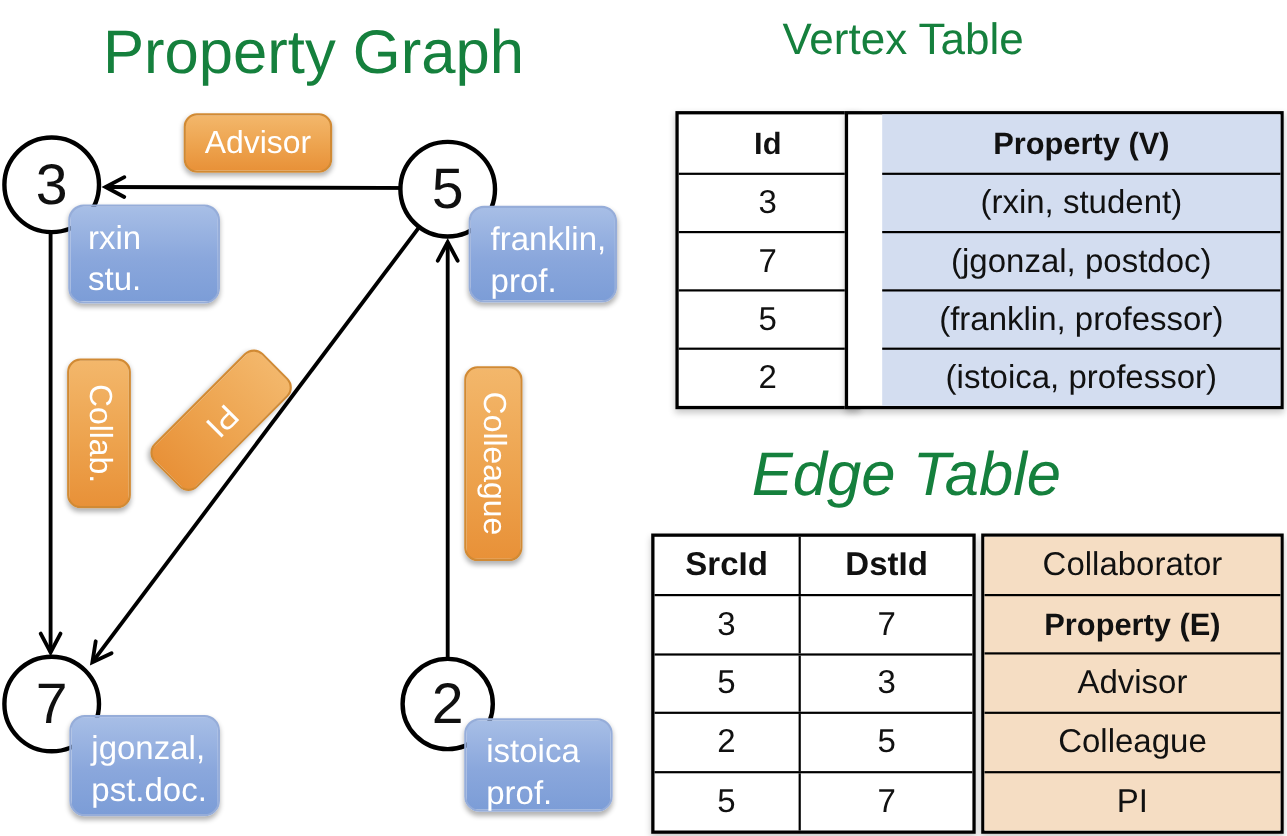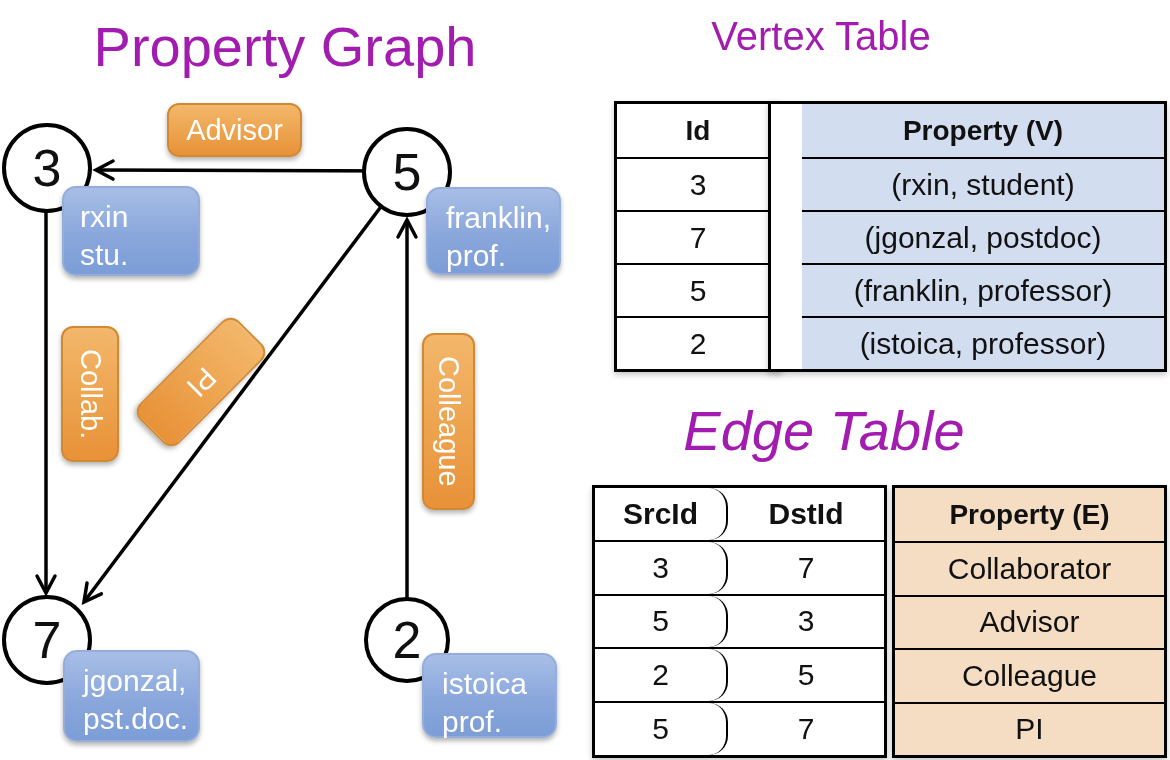--- a/index.html
+++ b/index.html
@@ -3,21 +3,21 @@
 <meta charset="utf-8">
 <style>
   * { margin:0; padding:0; box-sizing:border-box; }
   body { background:#ffffff; }
   .canvas {
     position:relative; width:1170px; height:760px; background:#ffffff;
     font-family:"Liberation Sans", sans-serif; overflow:hidden; color:#111;
   }
   
   .big-title {
-    position:absolute; text-align:center; font-weight:300; color:#a21caf;
+    position:absolute; text-align:center; font-weight:300; color:#15803d;
     font-size:56px; letter-spacing:0px; white-space:nowrap;
   }
   .t-graph  { left:0;   top:14px;  width:570px; }
   .t-vertex { left:536px; top:14px;  width:570px; font-size:40px; }
   .t-edge   { left:539px; top:398px; width:570px; font-size:56px;font-style:italic; }
 
   
   svg.edges { position:absolute; left:0; top:0; }
   .node {
     position:absolute; background:#fff; border:4px solid #000; border-radius:50%;
@@ -61,21 +61,21 @@
   .trow {
     flex:1; display:flex; align-items:center; justify-content:center;
     font-size:30px; font-weight:400; white-space:nowrap;
   }
   .trow + .trow, .trow2 + .trow2 { border-top:2px solid #000; }
   .th, .th .c { font-weight:700; font-size:28px; }
   .hdr { flex:0 0 53px; }
   .trow2 { flex:1; display:flex; }
   .trow2 .c {
     display:flex; align-items:center; justify-content:center;
-    font-size:30px; white-space:nowrap;border-radius:19px;
+    font-size:30px; white-space:nowrap;
   }
   .trow2 .c.src { width:133px; border-right:2px solid #000; }
   .trow2 .c.dst { flex:1; }
 
   .vt-id   { left:614px; top:101px; width:168px; height:271px; }
   .vt-prop { left:768px; top:101px; width:399px; height:271px;padding-left:31px; }
   .vt-prop .trow { background:#d3ddf0; }
 
   .et-left { left:592px; top:485px; width:295px; height:273px; }
   .et-prop { left:892px; top:485px; width:275px; height:273px; }
@@ -170,20 +170,20 @@
       <div class="c src">2</div>
       <div class="c dst">5</div>
     </div>
     <div class="trow2">
       <div class="c src">5</div>
       <div class="c dst">7</div>
     </div>
   </div>
 
   <div class="tblk et-prop">
+    <div class="trow">Collaborator</div>
     <div class="trow th hdr">Property (E)</div>
-    <div class="trow">Collaborator</div>
     <div class="trow">Advisor</div>
     <div class="trow">Colleague</div>
     <div class="trow">PI</div>
   </div>
 
 </div>
 
 </body></html>

